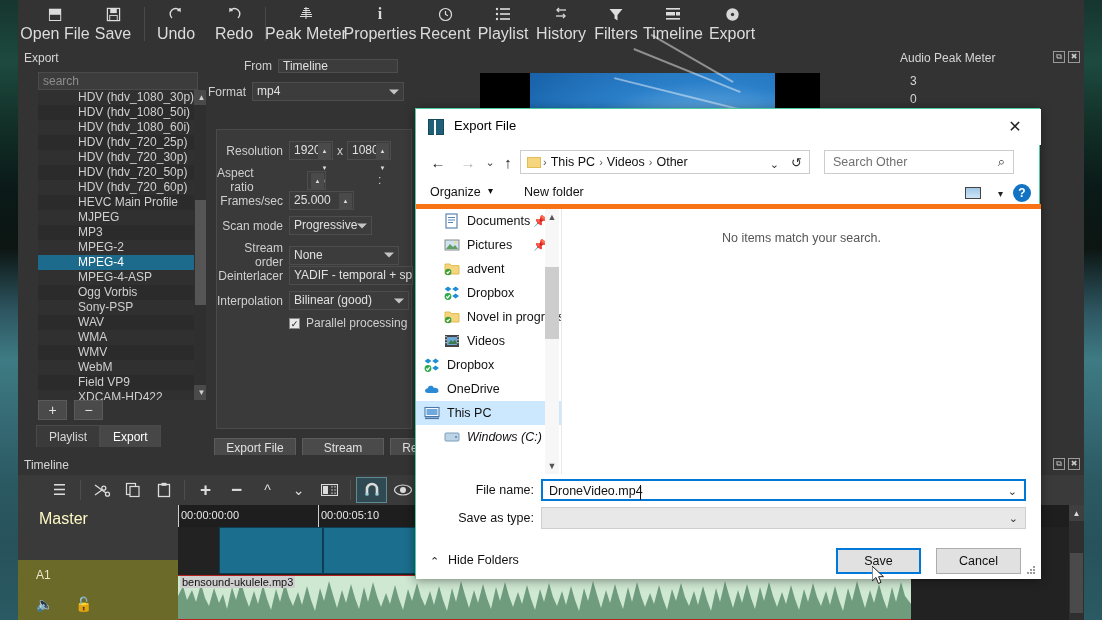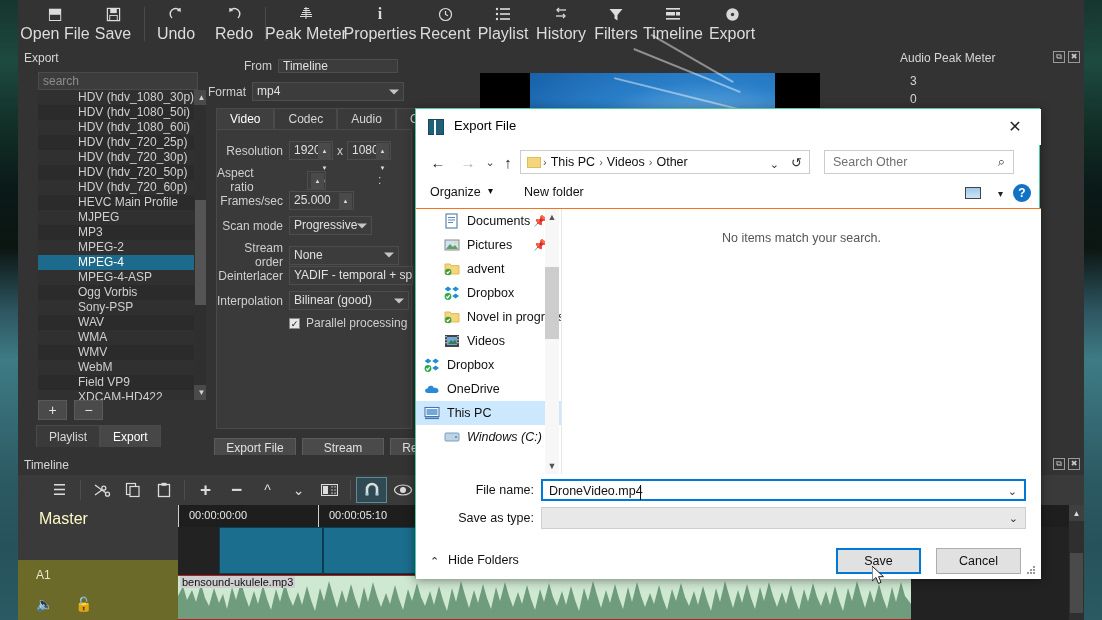--- a/index.html
+++ b/index.html
@@ -167,21 +167,21 @@
      color:#dcdcdc; font-size:15px; }
   .tlico.on { background:#2f4a52; border:1px solid #5e8a94; }
   .tlsep { width:1px;height:20px; background:#4d4d4d; margin:0 5px; }
   #tl-head { position:absolute; left:0; top:50px; width:160px; height:115px; background:#3a3a3a;}
   .trk-master { height:28px; line-height:28px; padding-left:21px; font-size:16px; color:#fef9c3;}
   .trk-a1 { position:absolute; left:0; top:55px; width:160px; height:60px; background:#6b6a28; }
   #tl-body { position:absolute; left:160px; top:50px; width:906px; height:115px; background:#222; }
   .ruler { position:absolute; left:0;top:0;width:906px;height:22px; background:#1e1e1e;
      color:#e8e8e8; font-size:11px; font-family:"Liberation Sans",sans-serif; }
   .tick { position:absolute; top:0; width:1px; height:22px; background:#cfcfcf; }
-  .tlabel { position:absolute; top:4px; padding-left:11px; }
+  .tlabel { position:absolute; top:4px; padding-left:3px; }
   .vclip { position:absolute; top:22px; height:47px; background:#1b6e8e; border:1px solid #0d3d52; }
   .aclip { position:absolute; top:70px; height:45px;
       background:linear-gradient(180deg,#cfe8d2 0%,#cfe8d2 100%);
       border-top:1px solid #b22222; border-bottom:1px solid #b22222; overflow:hidden;}
   .aname { position:absolute; left:2px; top:0px; font-size:11px; color:#111;
       background:#cfcfcf; padding:0 2px; z-index:3;}
 
   
   #tl-vscroll { position:absolute; right:0; top:50px; width:15px; height:115px; background:#2f2f2f;}
 
@@ -209,21 +209,21 @@
   .crumb { font-size:12.5px; color:#111; padding:0 2px; }
   .csep { color:#555; font-size:11px; padding:0 2px; }
   #crumb-caret { position:absolute; right:30px; top:7px; font-size:11px; color:#333;}
   #crumb-refresh { position:absolute; right:7px; top:4px; font-size:13px; color:#333;}
   #searchbar { position:absolute; left:408px; top:5px; width:190px; height:24px;
       border:1px solid #cccccc; background:#fff; }
   #searchph { position:absolute; left:8px; top:4px; font-size:12.5px; color:#707070;}
   #searchicon { position:absolute; right:8px; top:3px; font-size:13px; color:#333; }
 
   #cmdbar { position:absolute; left:0; top:70px; width:625px; height:30px;
-      border-bottom:1px solid #f97316;text-decoration:underline; }
+      border-bottom:5px solid #f97316;text-decoration:underline; }
   .cmd { position:absolute; top:6px; font-size:12.5px; color:#111; }
   #viewicon { position:absolute; right:60px; top:8px; width:16px;height:12px;
       border:1px solid #444; background:linear-gradient(180deg,#9fc8e8,#cfe4f5);}
   #viewcaret { position:absolute; right:38px; top:9px; font-size:10px; color:#222;}
   #helpbtn { position:absolute; right:10px; top:5px; width:18px;height:18px;
       border-radius:50%; background:#1273c4; color:#fff; font-size:12px; font-weight:bold;
       display:flex;align-items:center;justify-content:center;}
 
   #navpane { position:absolute; left:0; top:100px; width:145px; height:265px;
       background:#fff; overflow:hidden; }
@@ -453,26 +453,20 @@
     </div>
 
     <div class="fld" style="position:absolute;left:0;top:34px;width:205px;">
       <span class="lbl" style="width:46px;">Format</span>
       <span class="inp combo" style="width:152px;">
         <span>mp4</span>
         <i class="car"></i>
       </span>
     </div>
 
-    <div id="tabsrow">
-      <div class="vtab active">Video</div>
-      <div class="vtab">Codec</div>
-      <div class="vtab">Audio</div>
-      <div class="vtab">Other</div>
-    </div>
 
     <div id="tabbody">
 
       <div class="fld" style="position:absolute;left:0;top:11px;width:196px;">
         <span class="lbl">Resolution</span>
         <span class="inp spin" style="width:44px;">
           <span>1920</span>
           <span class="arrows">
               <i>▲</i>
               <i>▼</i>

